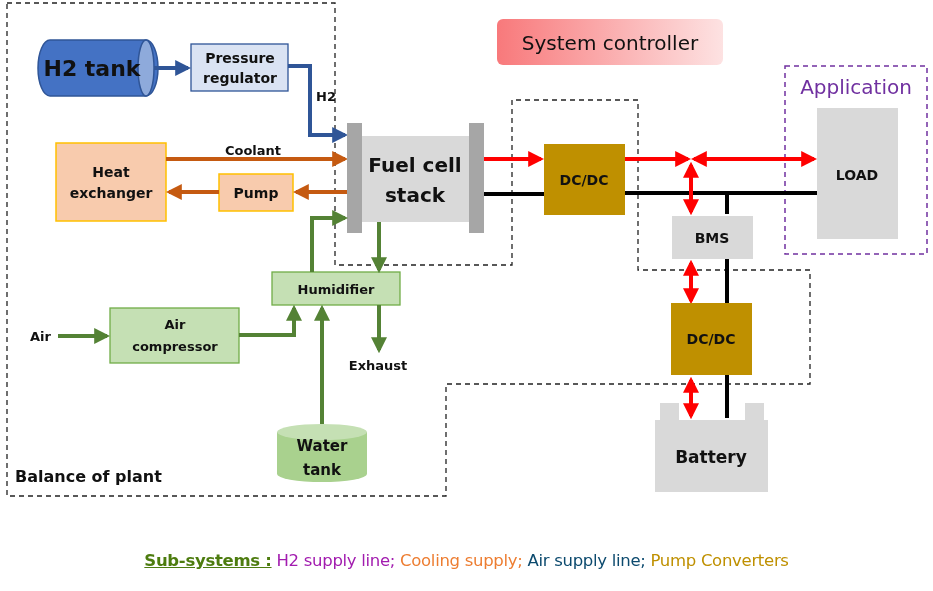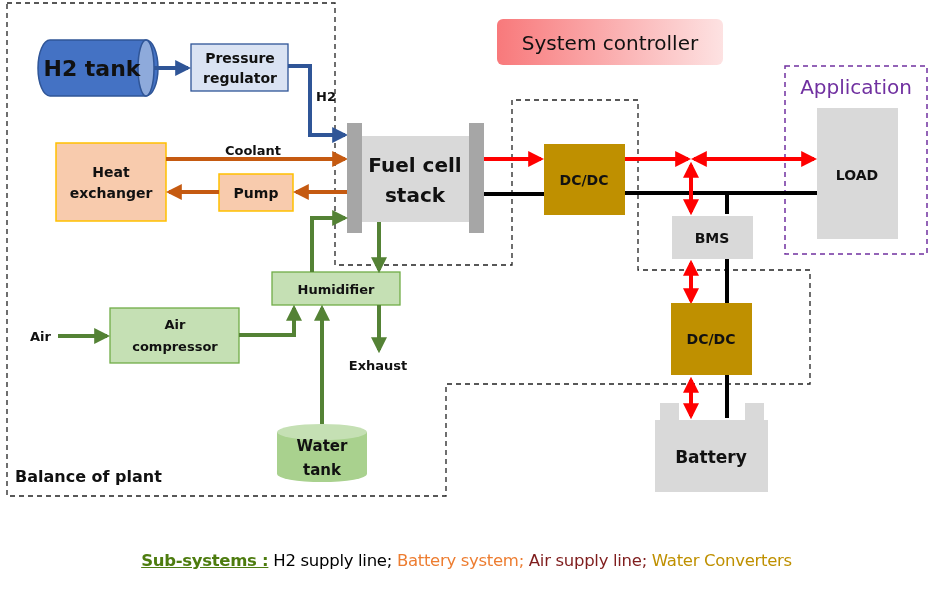--- a/index.html
+++ b/index.html
@@ -134,17 +134,17 @@
   </g>
 
   <rect x="817" y="108" width="81" height="131" fill="#d9d9d9"></rect>
   <text class="lbl" x="857" y="180" font-size="14" text-anchor="middle">LOAD</text>
 
   <text class="lbl" x="15" y="482" font-size="16">Balance of plant</text>
 </svg>
 
 <div id="legend">
   <span class="head">Sub-systems :</span>
-  <span style="color:#000000">H2 supply line;</span>
-  <span style="color:#ed7d31">Battery system;</span>
-  <span style="color:#7f1d1d">Air supply line;</span>
-  <span style="color:#bf9000">Water Converters</span>
+  <span style="color:#a21caf">H2 supply line;</span>
+  <span style="color:#ed7d31">Cooling supply;</span>
+  <span style="color:#0c4a6e">Air supply line;</span>
+  <span style="color:#bf9000">Pump Converters</span>
 </div>
 
 </body></html>

